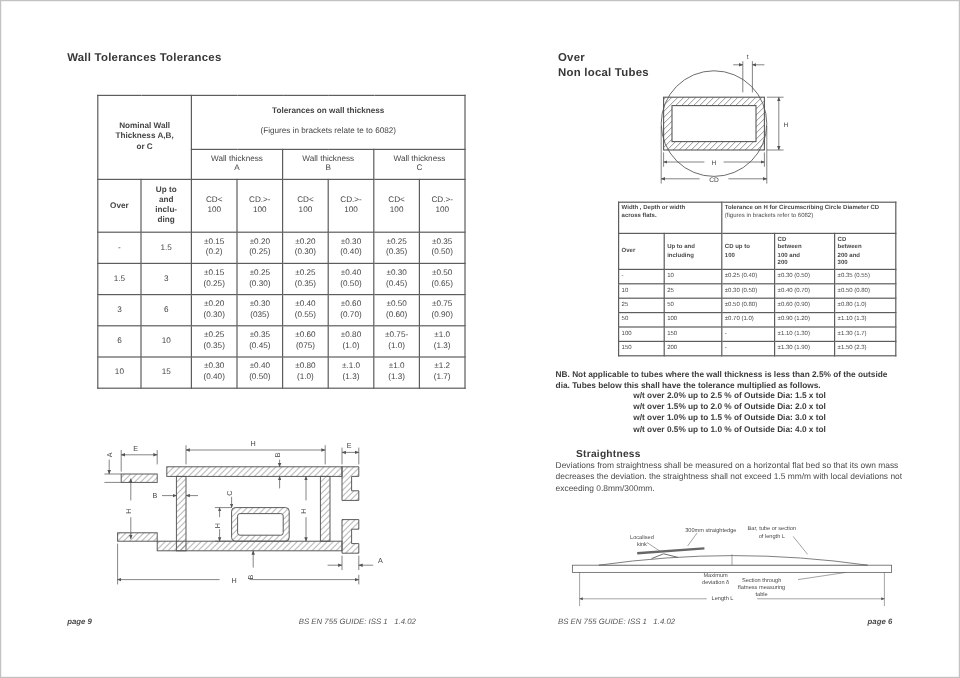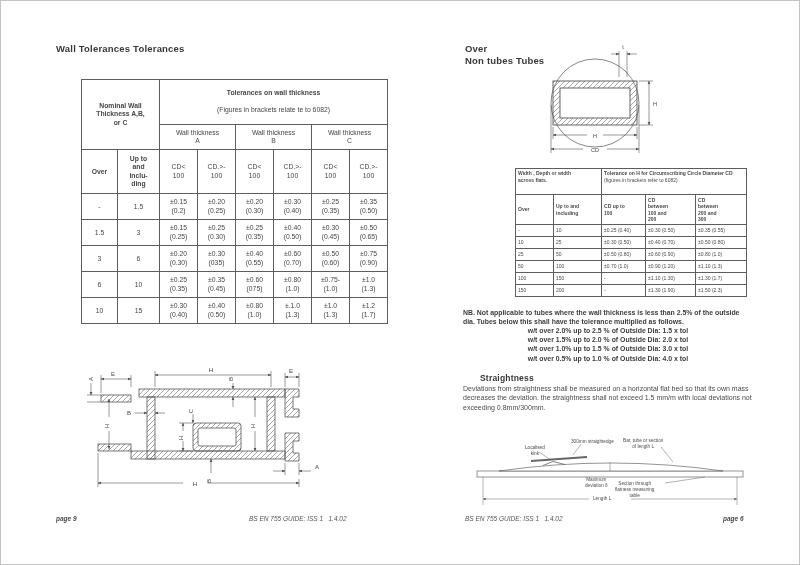--- a/index.html
+++ b/index.html
@@ -235,21 +235,21 @@
       <text x="212" y="85" text-anchor="middle" transform="rotate(-90 212 85)">H</text>
       <text x="168" y="140" text-anchor="middle" transform="rotate(-90 168 140)">B</text>
       <text x="274" y="128" text-anchor="middle">A</text>
       <text x="152" y="144.5" text-anchor="middle">H</text>
     </g>
   </svg>
 
   <div class="abs footer-page" style="left:55px;top:514px">page 9</div>
   <div class="abs footer-doc" style="left:248px;top:514px">BS EN 755 GUIDE: ISS 1   1.4.02</div>
 
-  <h1 class="abs" style="left:464px;top:42px;line-height:1.3"><span>Over</span><br><span>Non tubes Tubes</span></h1>
+  <h1 class="abs" style="left:464px;top:42px;line-height:1.3"><span>Over</span><br><span>Non local Tubes</span></h1>
 
   <svg class="abs" style="left:544px;top:40px" width="116" height="124" viewBox="0 0 116 124">
     <circle cx="50" cy="62" r="44" fill="none" stroke="#666" stroke-width="0.8"></circle>
     <rect x="8" y="40" width="84" height="44" fill="url(#hatch)" stroke="#555" stroke-width="0.9"></rect>
     <rect x="15" y="47" width="70" height="30" fill="#fff" stroke="#555" stroke-width="0.9"></rect>
     <g stroke="#555" stroke-width="0.6" fill="none">
       <line x1="74" y1="36" x2="74" y2="10"></line>
         <line x1="82" y1="36" x2="82" y2="10"></line>
       <line x1="66" y1="13" x2="74" y2="13" marker-end="url(#ar)"></line>
       <line x1="92" y1="13" x2="82" y2="13" marker-end="url(#ar)"></line>

